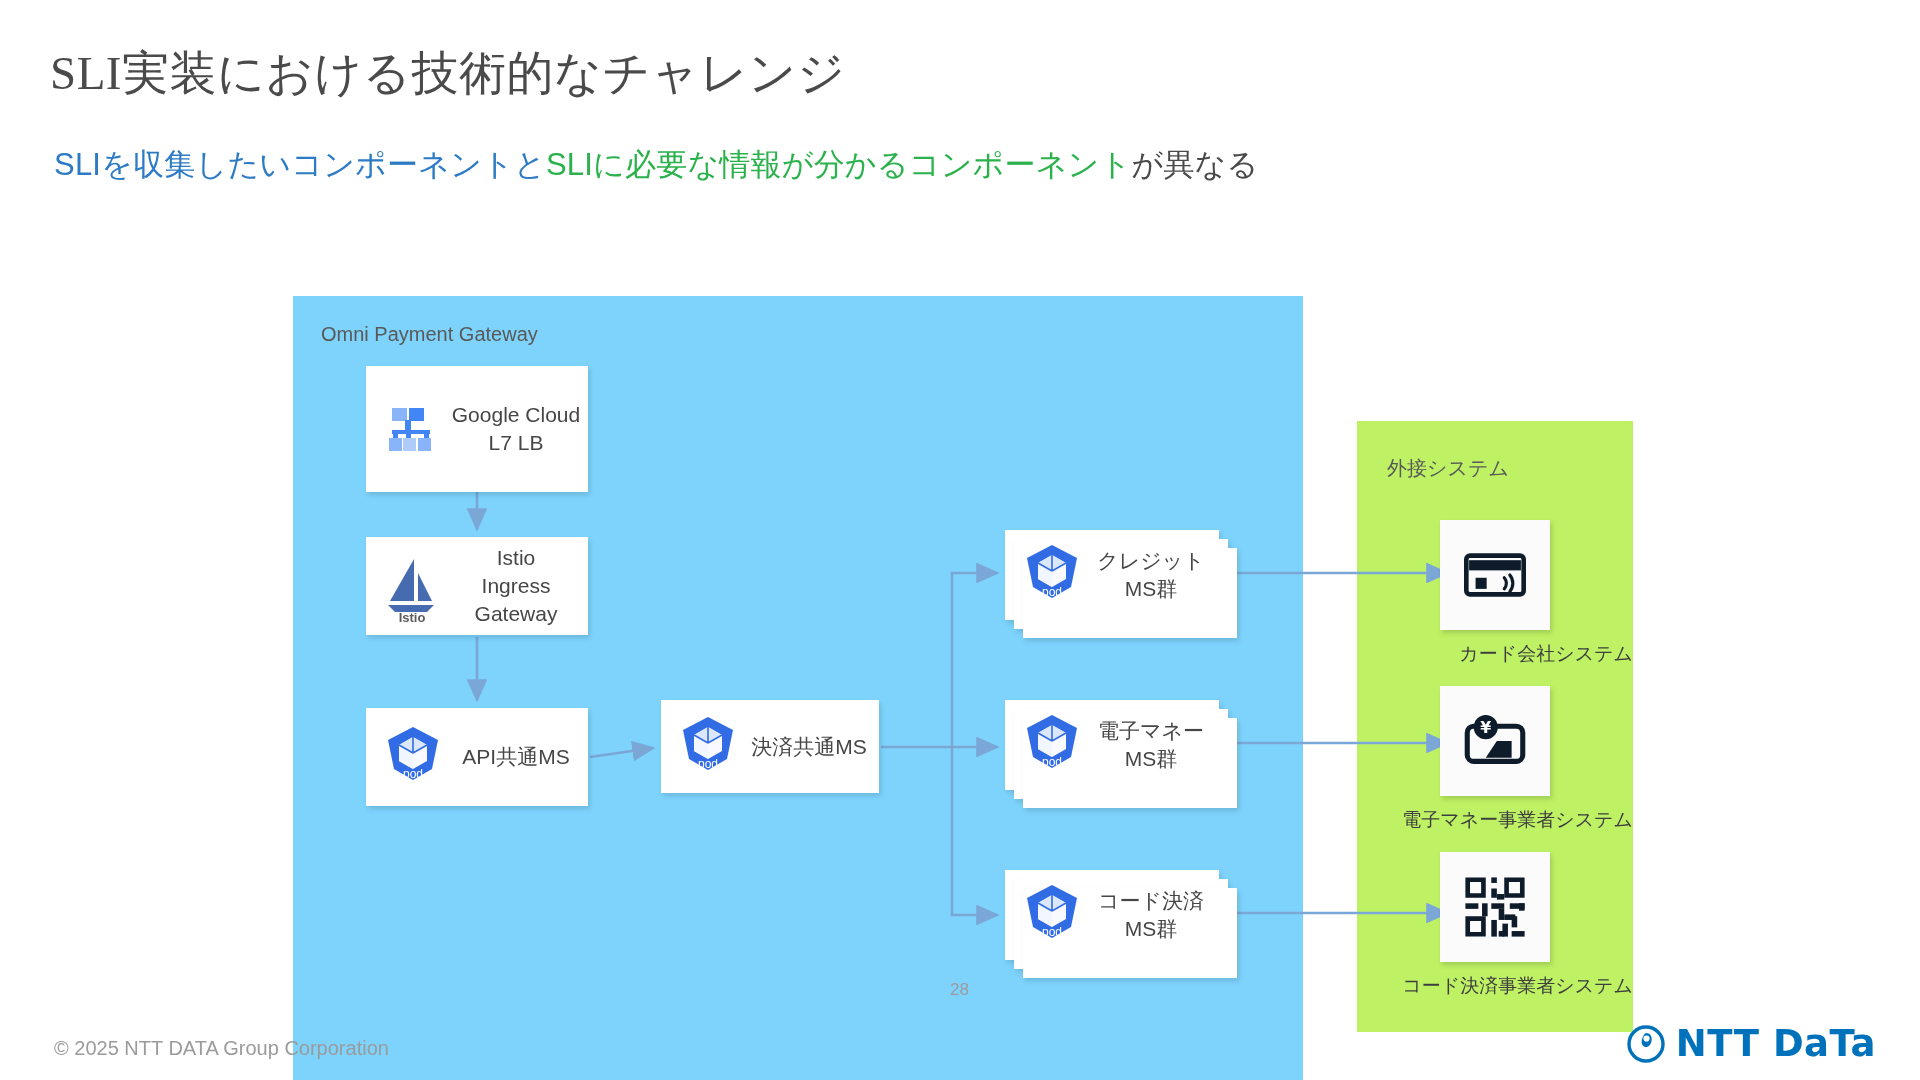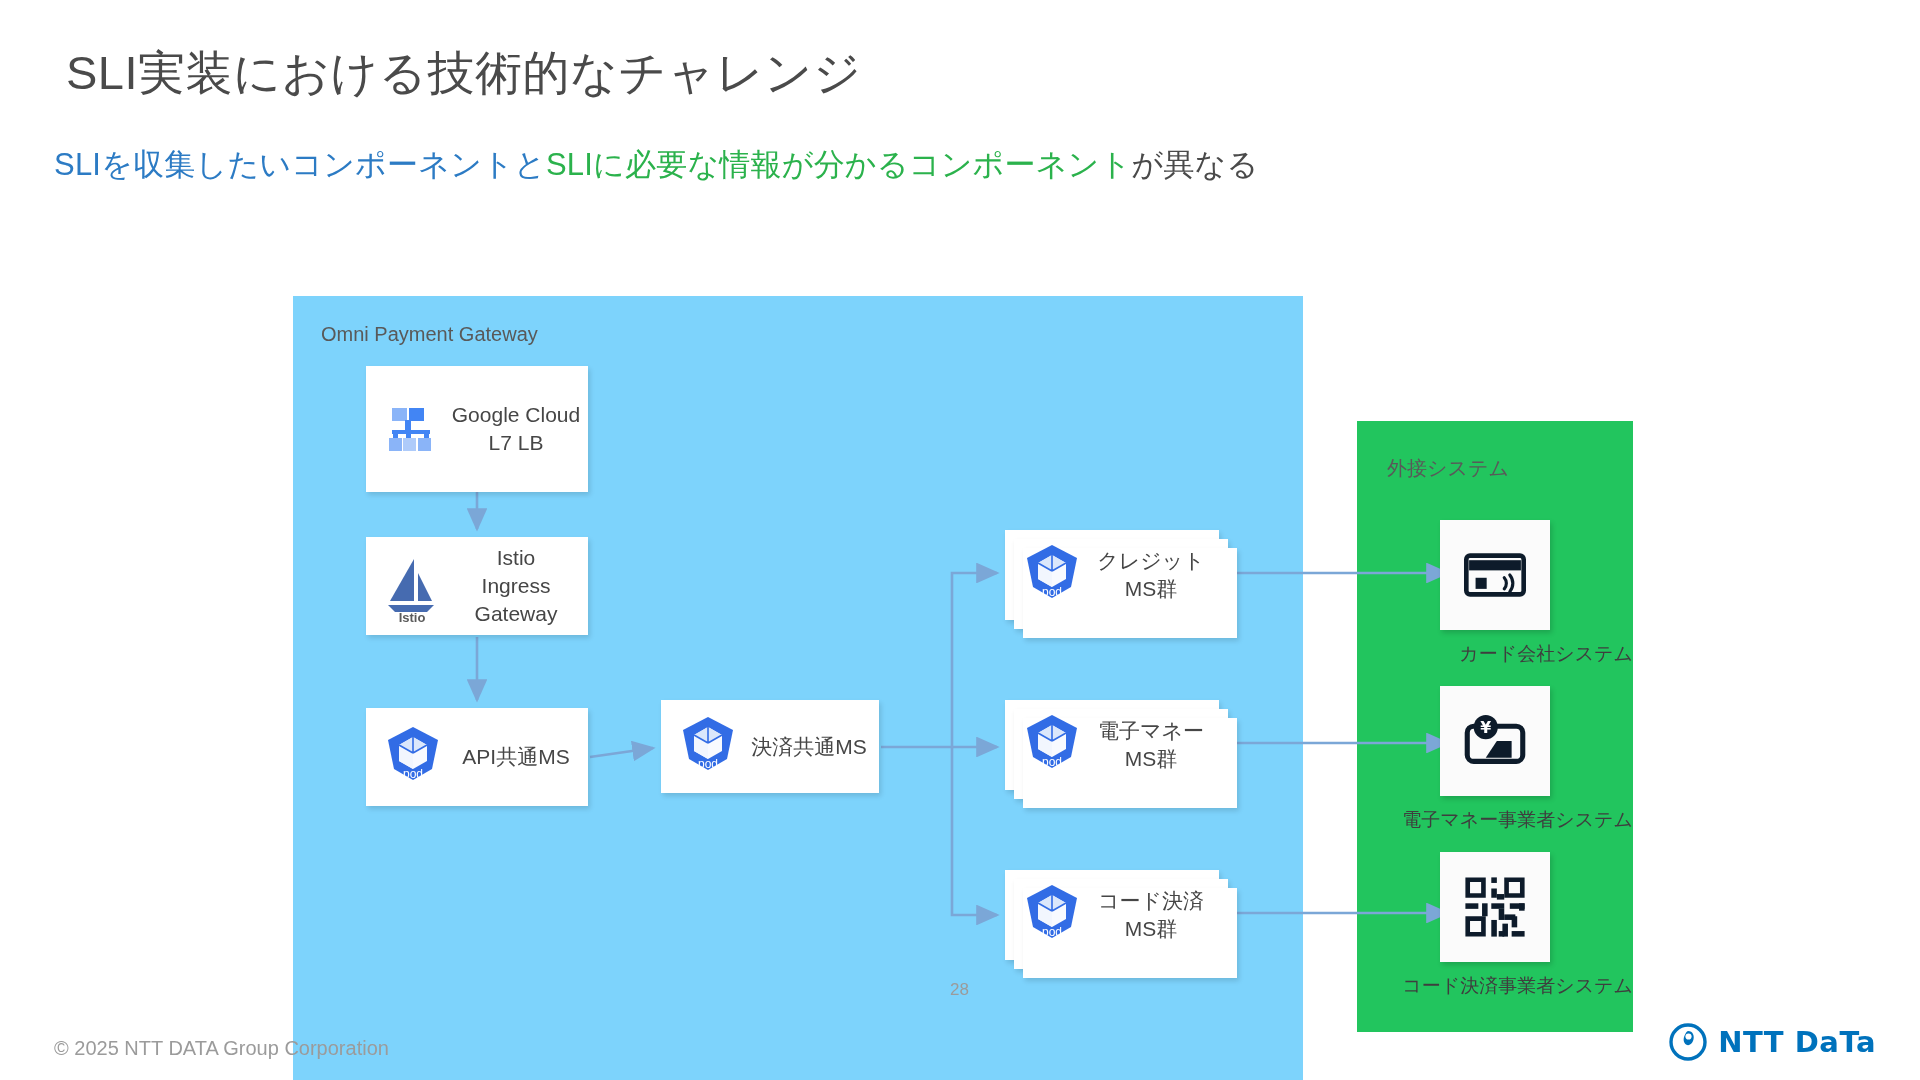--- a/index.html
+++ b/index.html
@@ -13,27 +13,28 @@
     height: 1080px;
     position: relative;
     overflow: hidden;
     font-family: "Liberation Sans", "DejaVu Sans", sans-serif;
     color: #404040;
   }
 
   
   .slide-title {
     position: absolute;
-    left: 66px;
+    left: 50px;
     top: 42px;
     font-size: 47px;
     font-weight: 400;
     letter-spacing: 0.5px;
     color: #4a4a4a;
     white-space: nowrap;
+    font-family: Liberation Serif, serif;
   }
   .slide-subtitle {
     position: absolute;
     left: 54px;
     top: 144px;
     font-size: 31px;
     font-weight: 400;
     letter-spacing: 0.2px;
     white-space: nowrap;
   }
@@ -69,21 +70,21 @@
     width: 1010px;
     height: 904px;
     background: #7dd3fc;
     padding-left: 12px;
   }
   .panel-ext {
     left: 1357px;
     top: 421px;
     width: 276px;
     height: 611px;
-    background: #22c55e;
+    background: #bef264;
   }
   .panel-label {
     position: absolute;
     font-size: 20px;
     color: #595959;
     white-space: nowrap;
   }
   .panel-opg .panel-label { left: 28px; top: 27px; }
   .panel-ext .panel-label { left: 30px; top: 34px; }
 
@@ -184,21 +185,21 @@
   .footer-logo {
     position: absolute;
     right: 44px;
     top: 1022px;
     display: flex;
     align-items: center;
     gap: 10px;
   }
   .logo-mark { width: 40px; height: 40px; }
   .logo-text {
-    font-size: 29px;
+    font-size: 37px;
     font-weight: 700;
     color: #0072bc;
     letter-spacing: 0.5px;
     font-family: "DejaVu Sans", sans-serif;
   }
 </style>
 </head>
 <body>
 
 <div class="slide-title">SLI実装における技術的なチャレンジ</div>

